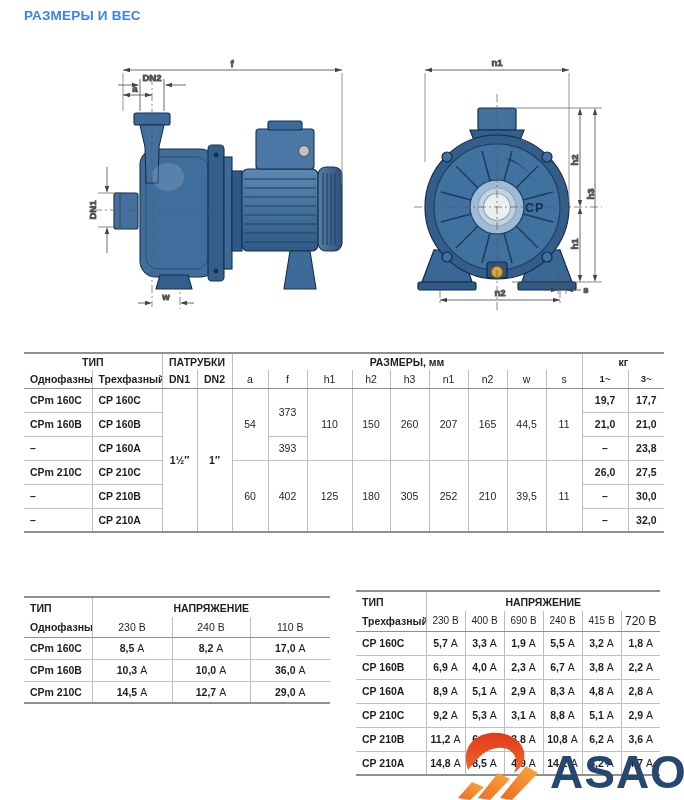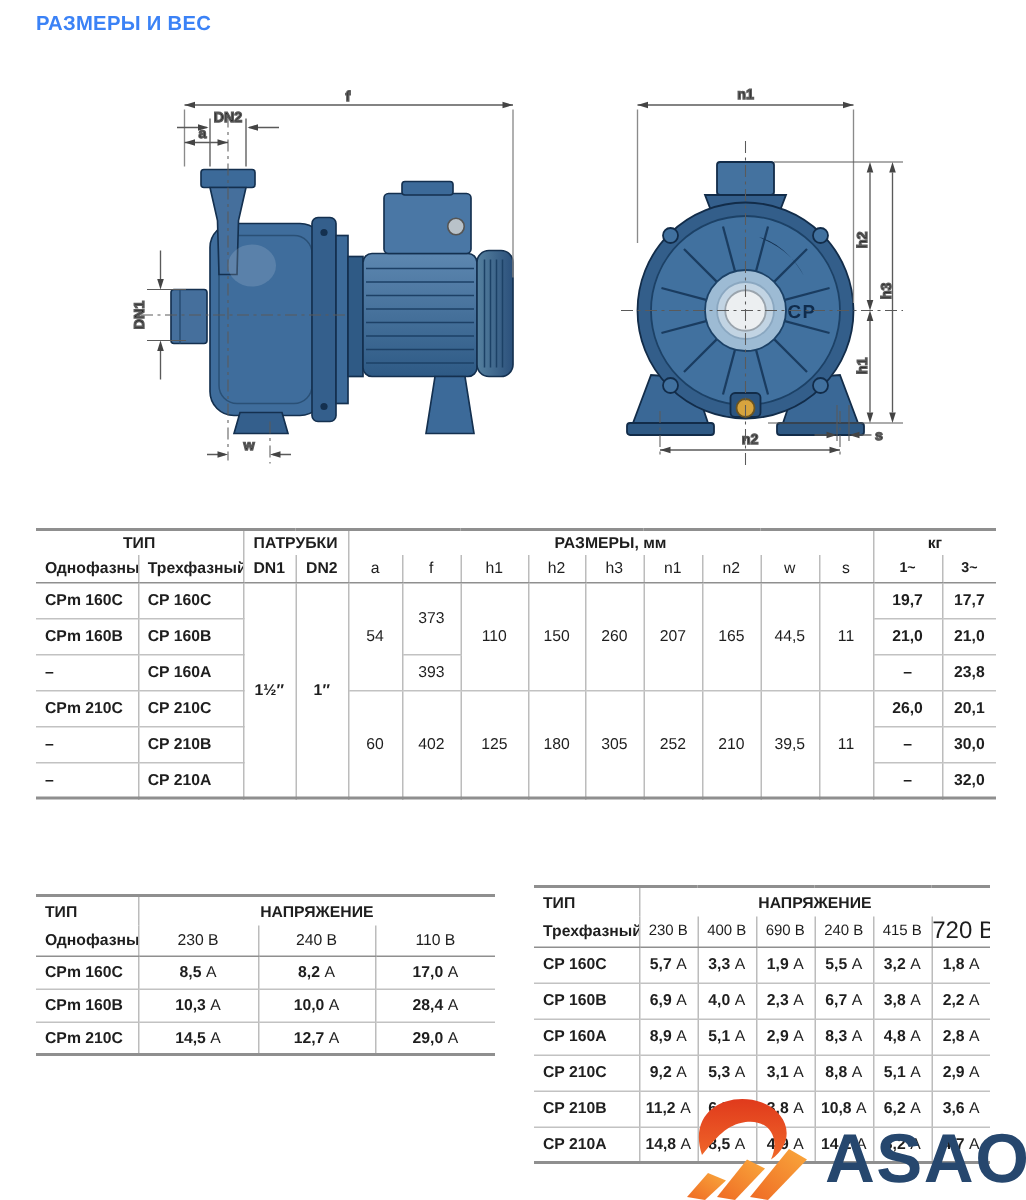--- a/index.html
+++ b/index.html
@@ -286,21 +286,21 @@
         <td rowspan="3">60</td>
         <td rowspan="3">402</td>
         <td rowspan="3">125</td>
         <td rowspan="3">180</td>
         <td rowspan="3">305</td>
         <td rowspan="3">252</td>
         <td rowspan="3">210</td>
         <td rowspan="3">39,5</td>
         <td rowspan="3">11</td>
         <td class="b">26,0</td>
-        <td class="b">20,1</td>
+        <td class="b">27,5</td>
       </tr>
       <tr>
         <td class="b left">–</td>
         <td class="b left">CP 210B</td>
         <td class="b">–</td>
         <td class="b">30,0</td>
       </tr>
       <tr>
         <td class="b left">–</td>
         <td class="b left">CP 210A</td>
@@ -334,21 +334,21 @@
       <tr>
         <td class="b left">CPm 160C</td>
         <td><span class="b">8,5</span><span class="unit">A</span></td>
         <td><span class="b">8,2</span><span class="unit">A</span></td>
         <td><span class="b">17,0</span><span class="unit">A</span></td>
       </tr>
       <tr>
         <td class="b left">CPm 160B</td>
         <td><span class="b">10,3</span><span class="unit">A</span></td>
         <td><span class="b">10,0</span><span class="unit">A</span></td>
-        <td><span class="b">28,4</span><span class="unit">A</span></td>
+        <td><span class="b">36,0</span><span class="unit">A</span></td>
       </tr>
       <tr>
         <td class="b left">CPm 210C</td>
         <td><span class="b">14,5</span><span class="unit">A</span></td>
         <td><span class="b">12,7</span><span class="unit">A</span></td>
         <td><span class="b">29,0</span><span class="unit">A</span></td>
       </tr>
     </tbody>
   </table>
 
@@ -367,21 +367,21 @@
         <th class="b left">ТИП</th>
         <th colspan="6" class="b">НАПРЯЖЕНИЕ</th>
       </tr>
       <tr class="hdr2">
         <th class="b left">Трехфазный</th>
         <th style="font-weight:normal;font-size:10px">230 В</th>
         <th style="font-weight:normal;font-size:10px">400 В</th>
         <th style="font-weight:normal;font-size:10px">690 В</th>
         <th style="font-weight:normal;font-size:10px">240 В</th>
         <th style="font-weight:normal;font-size:10px">415 В</th>
-        <th style="font-weight:normal;font-size:16px">720 В</th>
+        <th style="font-weight:normal;font-size:12px">720 В</th>
       </tr>
     </thead>
     <tbody>
       <tr>
         <td class="b left">CP 160C</td>
         <td><span class="b">5,7</span><span class="unit">A</span></td>
         <td><span class="b">3,3</span><span class="unit">A</span></td>
         <td><span class="b">1,9</span><span class="unit">A</span></td>
         <td><span class="b">5,5</span><span class="unit">A</span></td>
         <td><span class="b">3,2</span><span class="unit">A</span></td>

